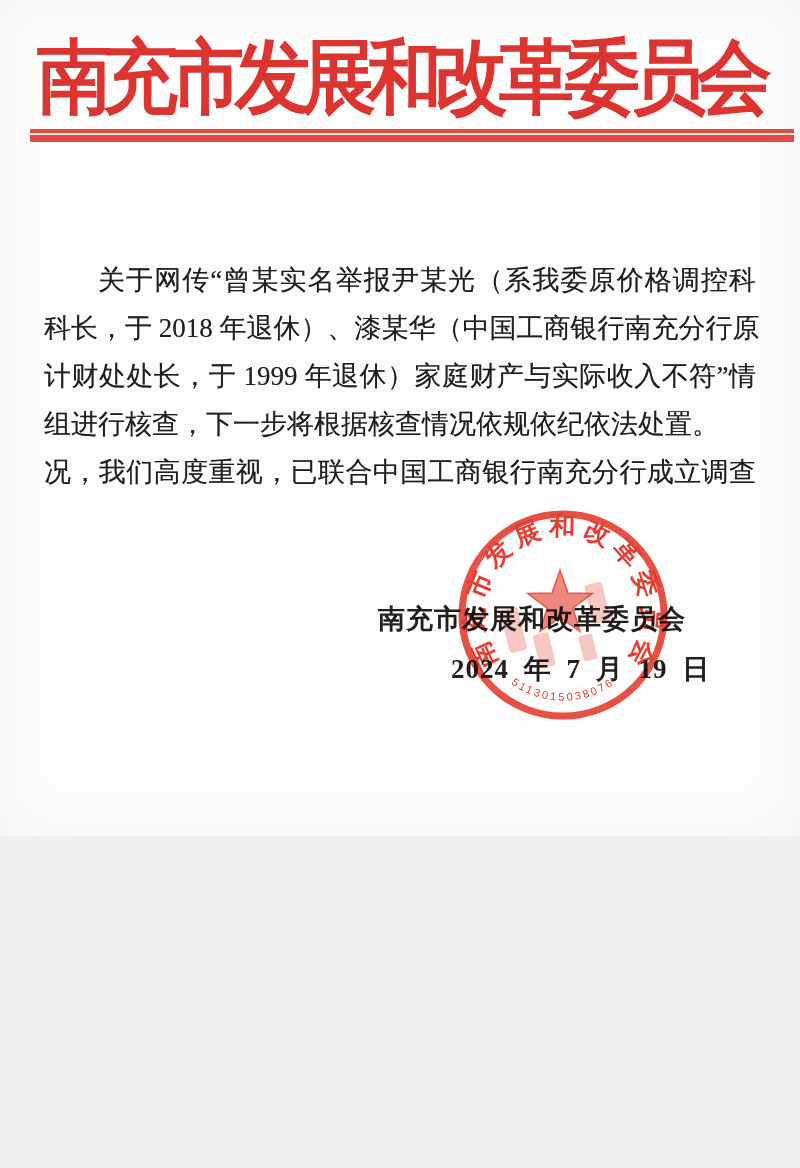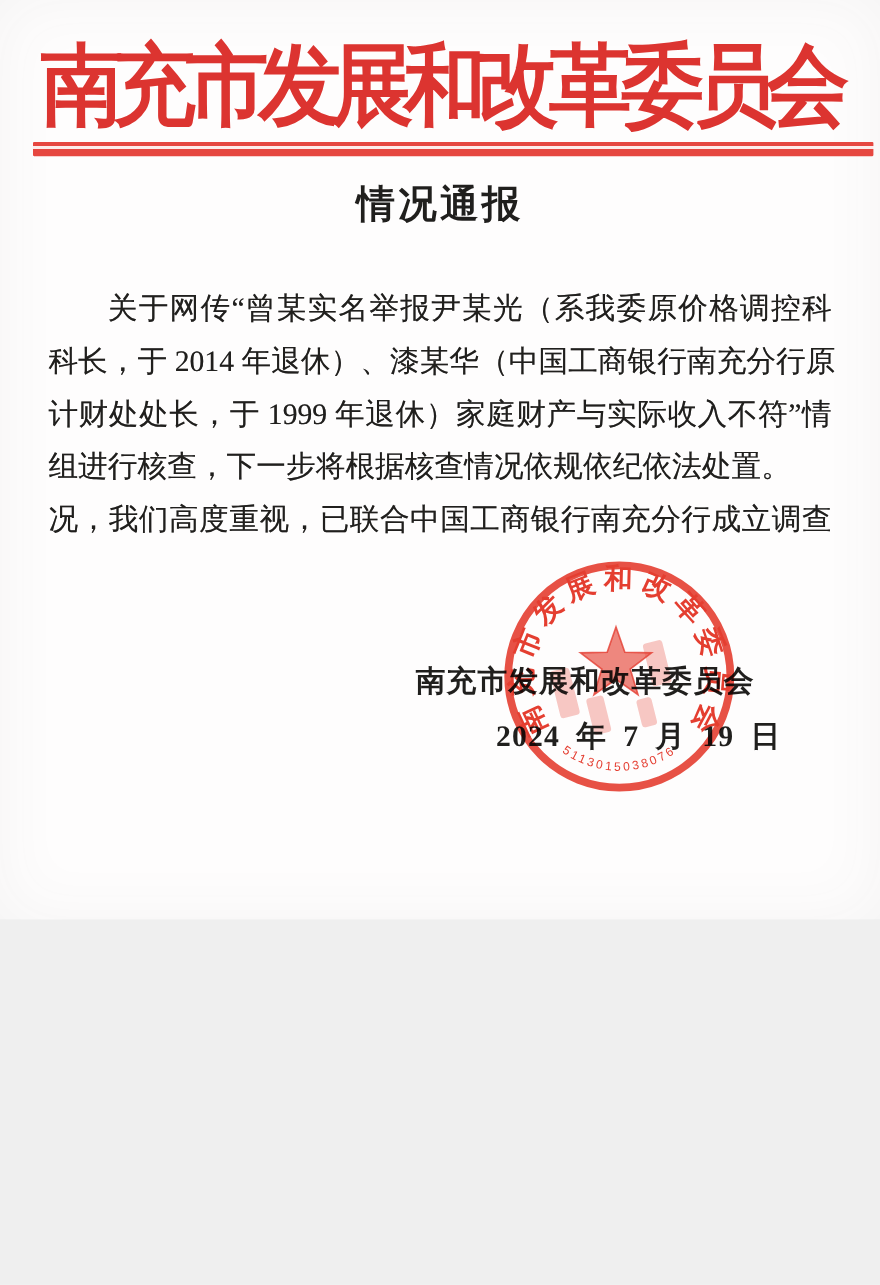--- a/index.html
+++ b/index.html
@@ -112,25 +112,24 @@
 </style>
 </head>
 <body>
 
 <div class="page">
 
   <div class="org-header">南充市发展和改革委员会</div>
 
   <div class="header-rule"></div>
 
-  <div class="doc-title">情况通报</div>
 
   <div class="body-text">
     <div class="body-line first">关于网传“曾某实名举报尹某光（系我委原价格调控科</div>
-    <div class="body-line">科长，于 2014 年退休）、漆某华（中国工商银行南充分行原</div>
+    <div class="body-line">科长，于 2018 年退休）、漆某华（中国工商银行南充分行原</div>
     <div class="body-line">计财处处长，于 1999 年退休）家庭财产与实际收入不符”情</div>
     <div class="body-line last">组进行核查，下一步将根据核查情况依规依纪依法处置。</div>
     <div class="body-line">况，我们高度重视，已联合中国工商银行南充分行成立调查</div>
   </div>
 
   <div class="signature">南充市发展和改革委员会</div>
 
   <div class="sign-date">2024 年 7 月 19 日</div>
 
   <svg class="seal" viewBox="0 0 230 230" aria-hidden="true">

